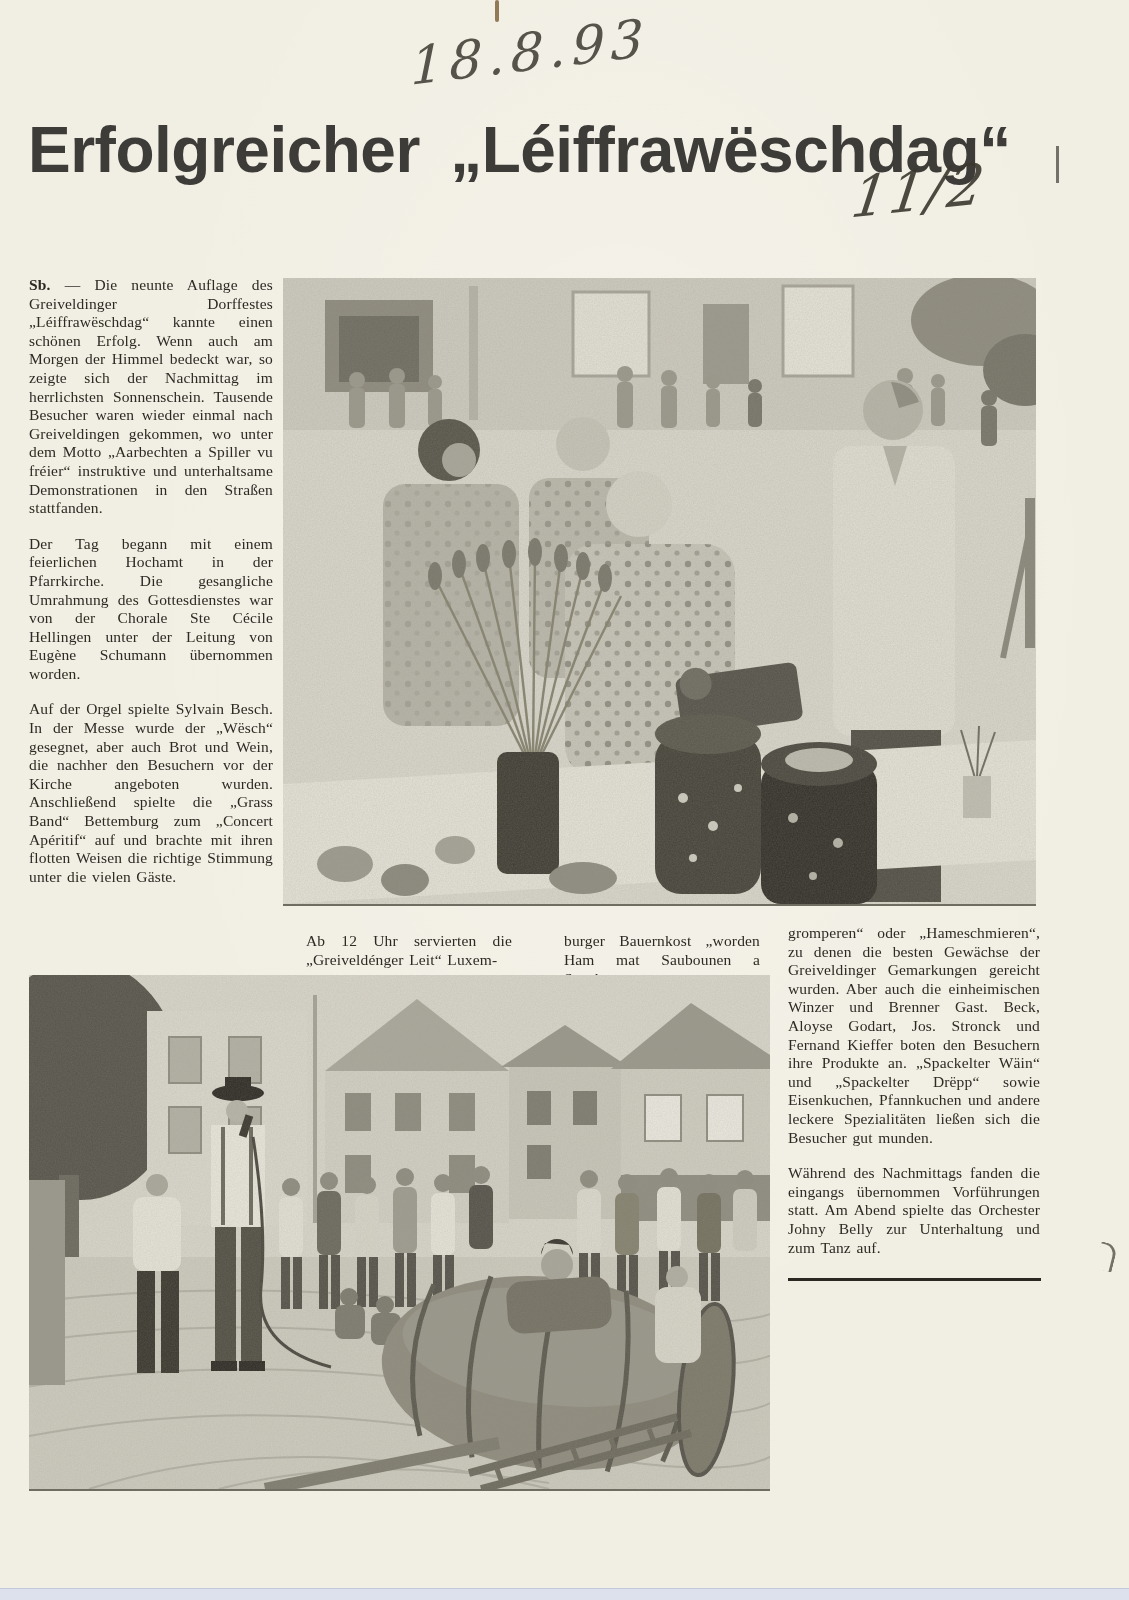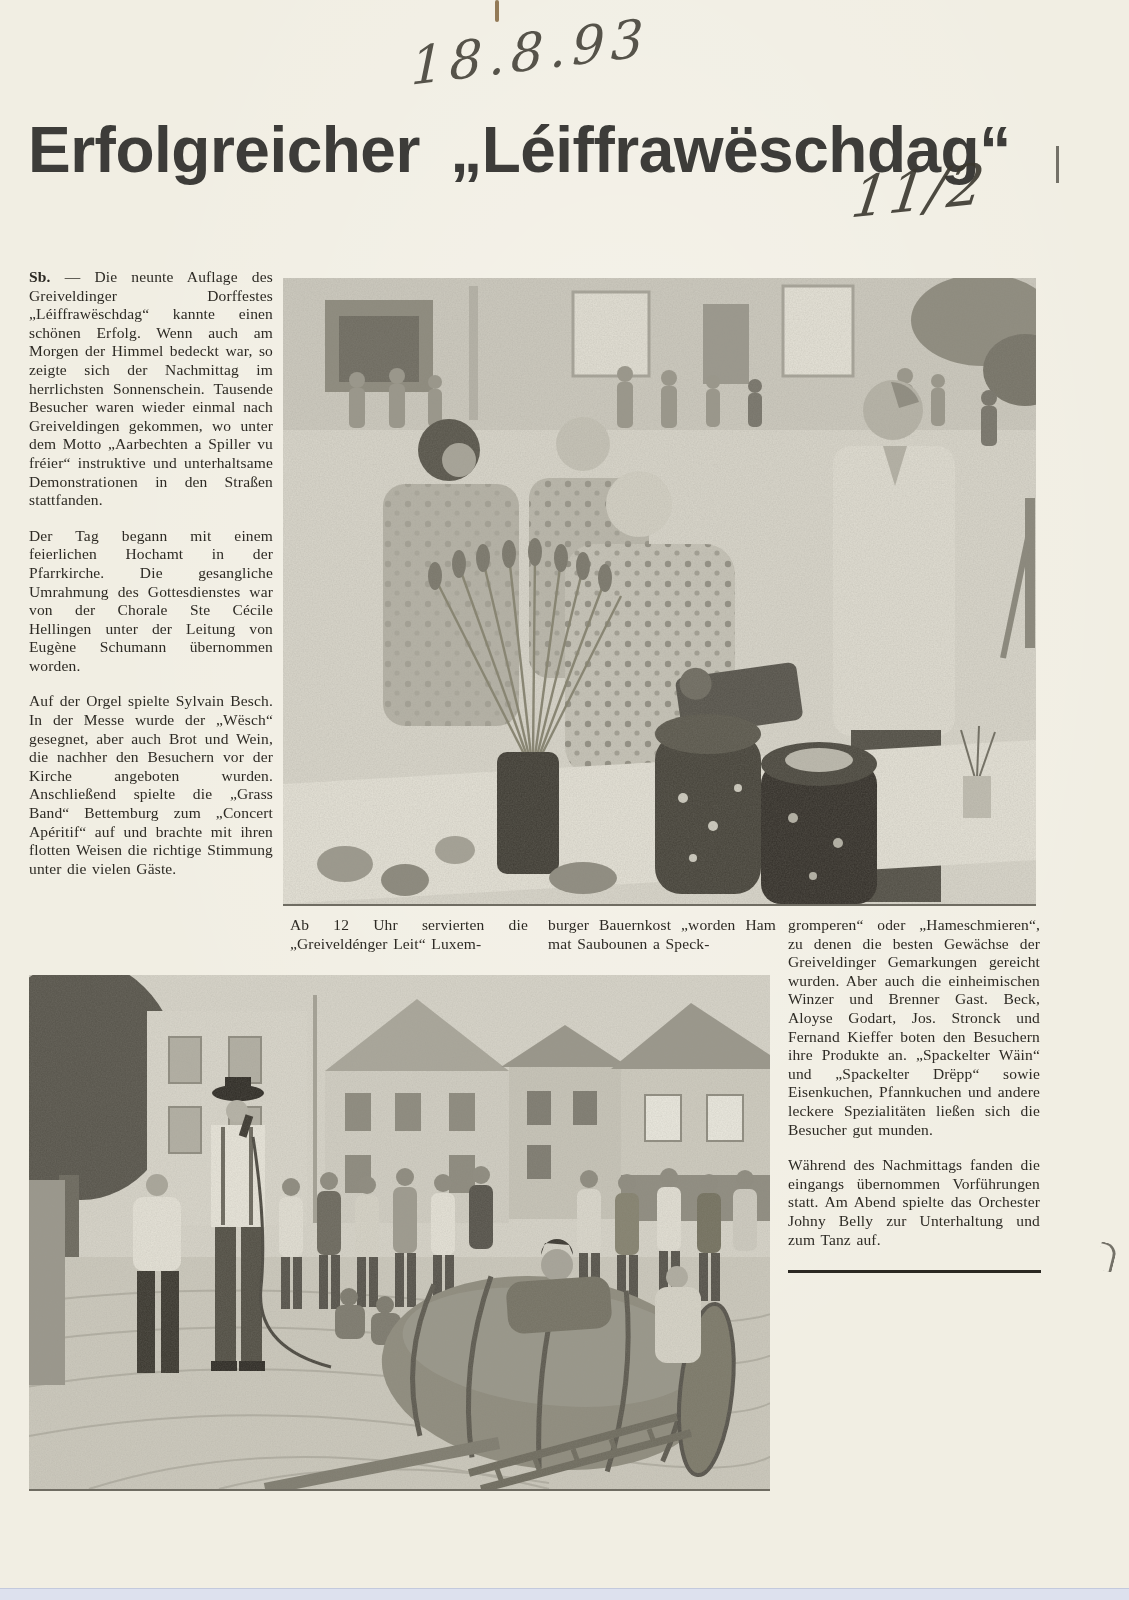--- a/index.html
+++ b/index.html
@@ -53,29 +53,29 @@
     position:absolute;left:28px;top:118px;width:1000px;margin:0;
     font-family:"Liberation Sans", sans-serif;
     font-weight:700;
     font-size:64px;line-height:65px;
     letter-spacing:-0.5px;word-spacing:13px;
     color:#3d3c39;
   }
   #headline .hl-line{display:block;}
 
   
-  .col{position:absolute;text-align:justify;}
+  .col{position:absolute;text-align:justify;margin-top:8px;}
   .col p{margin:0 0 17px 0;font-size:15.5px;line-height:18.6px;letter-spacing:0.15px;word-spacing:1.5px;}
   #left-col{left:29px;top:268px;width:244px;}
   #right-col{left:788px;top:916px;width:252px;}
   .lead-prefix{font-weight:700;}
   #end-rule{width:253px;height:3px;background:#2b2822;margin-top:21px;}
 
   .caption-col{position:absolute;text-align:justify;}
-  .caption-col p{margin:0;font-size:15.5px;line-height:19px;letter-spacing:0.15px;word-spacing:1.5px;}
+  .caption-col p{margin:16px;font-size:15.5px;line-height:19px;letter-spacing:0.15px;word-spacing:1.5px;}
   #caption-1{left:290px;top:915px;width:238px;}
   #caption-2{left:548px;top:915px;width:228px;}
 
   
   .photo{position:absolute;overflow:hidden;border-bottom:2px solid #6f6c62;}
   .photo svg{display:block;width:100%;height:100%;}
   #photo1{left:283px;top:278px;width:753px;height:626px;}
   #photo2{left:29px;top:975px;width:741px;height:514px;}
 
   

